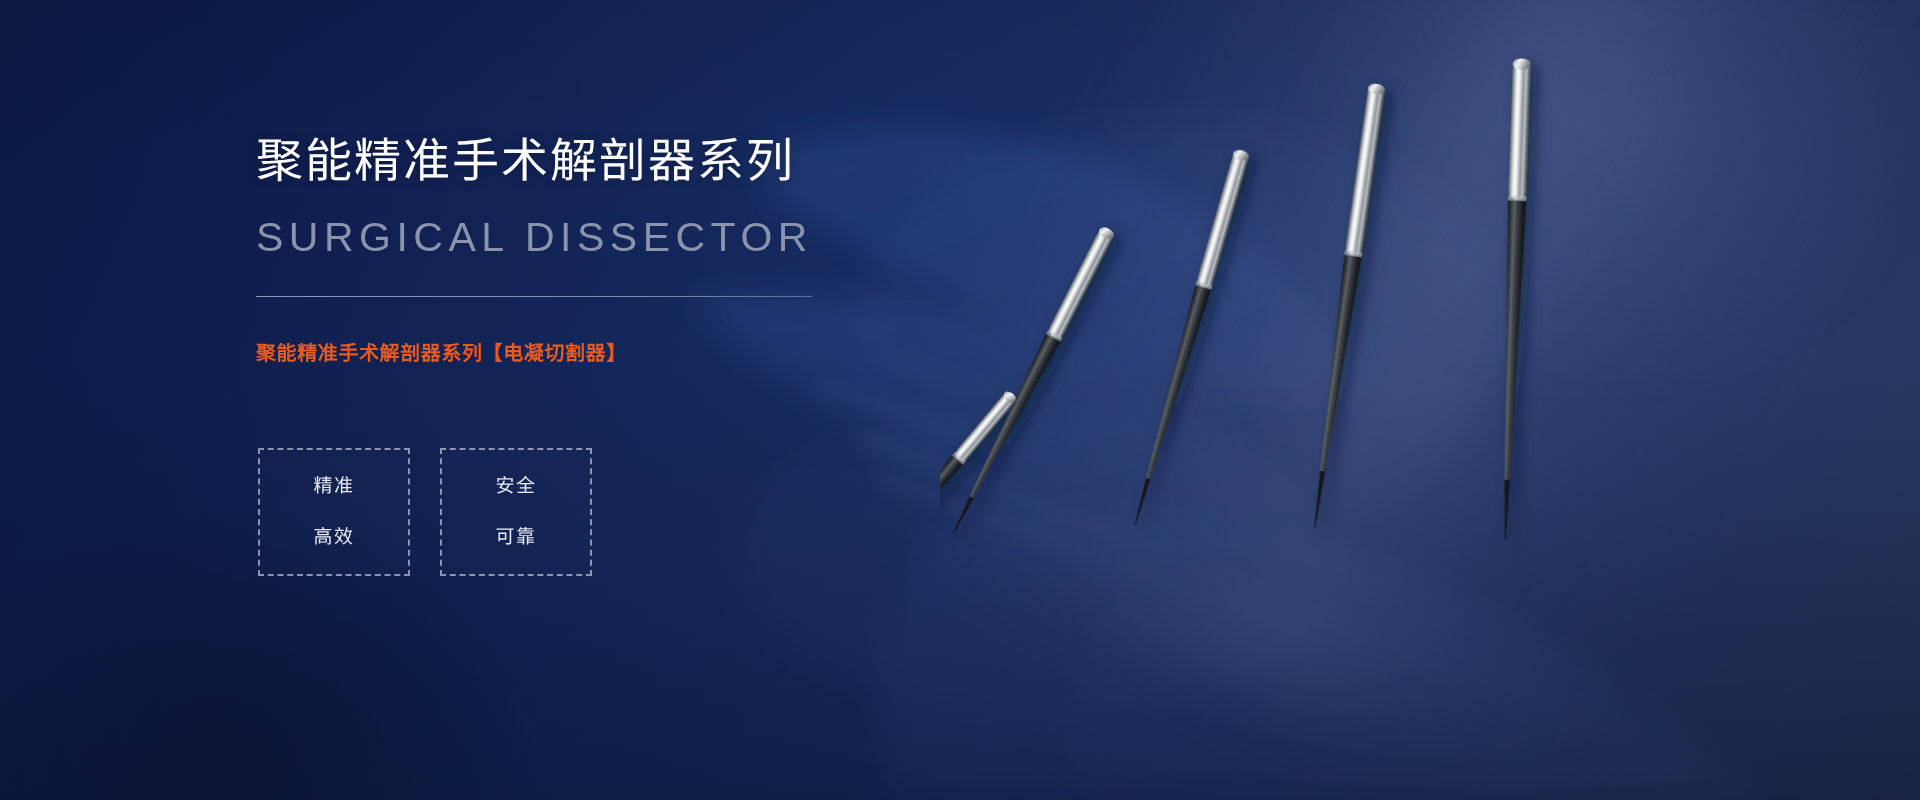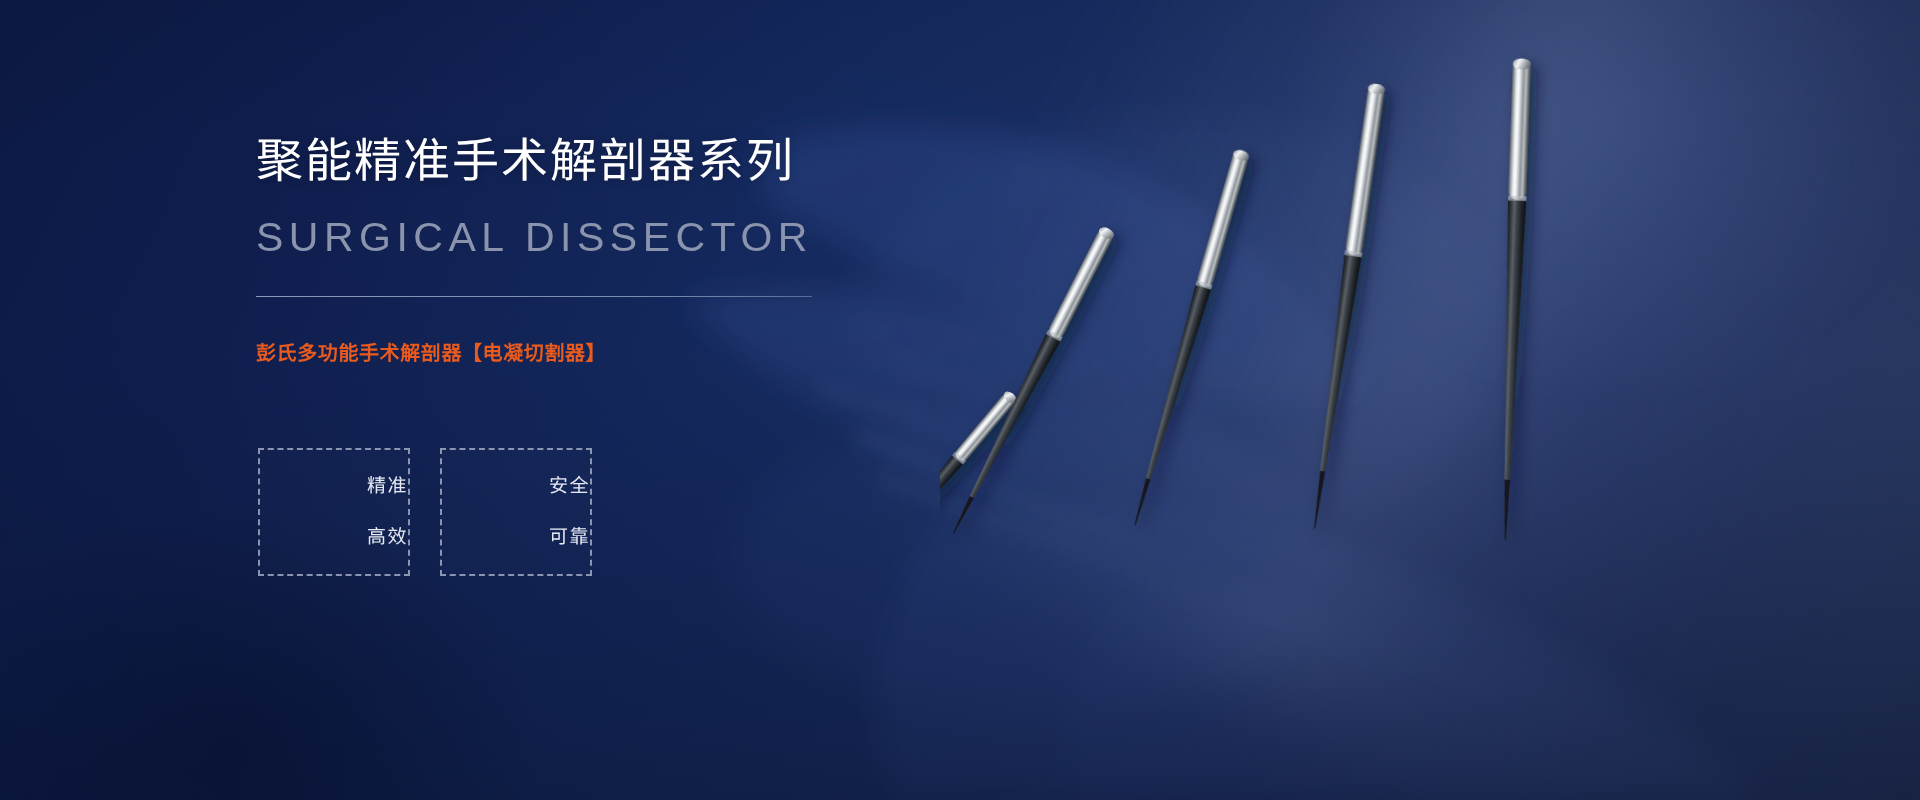--- a/index.html
+++ b/index.html
@@ -151,21 +151,21 @@
     left: 258px;
     top: 448px;
     display: flex;
     gap: 30px;
   }
   .feature-box {
     width: 148px;
     height: 124px;
     display: flex;
     flex-direction: column;
-    align-items: flex-end;
+    align-items: center;
     justify-content: center;
     border: 2px dashed rgba(173,182,205,0.78);
     color: #e7eaf3;
     font-size: 19px;
     line-height: 1.62;
     letter-spacing: 1.5px;
     background: rgba(255,255,255,0.012);
     gap: 20px;
   }
   .feature-box.bright {
@@ -320,21 +320,21 @@
         <path d="M-2.6,420 L2.6,420 L0.5,480 L-0.5,480 Z" fill="#15171b"></path>
         <rect x="-9" y="136" width="18" height="5" fill="#b7bcc0" opacity="0.55"></rect>
       </g>
     </g>
   </svg>
 
   <div class="copy">
     <div class="title-cn">聚能精准手术解剖器系列</div>
     <div class="title-en">SURGICAL DISSECTOR</div>
     <div class="divider"></div>
-    <div class="product-line">彭氏多功能手术解剖器【电凝切割器】</div>
+    <div class="product-line">聚能精准手术解剖器系列【电凝切割器】</div>
   </div>
 
   <div class="features">
 
     <div class="feature-box">
       <span class="feature-line">精准</span>
       <span class="feature-line">高效</span>
     </div>
 
 

